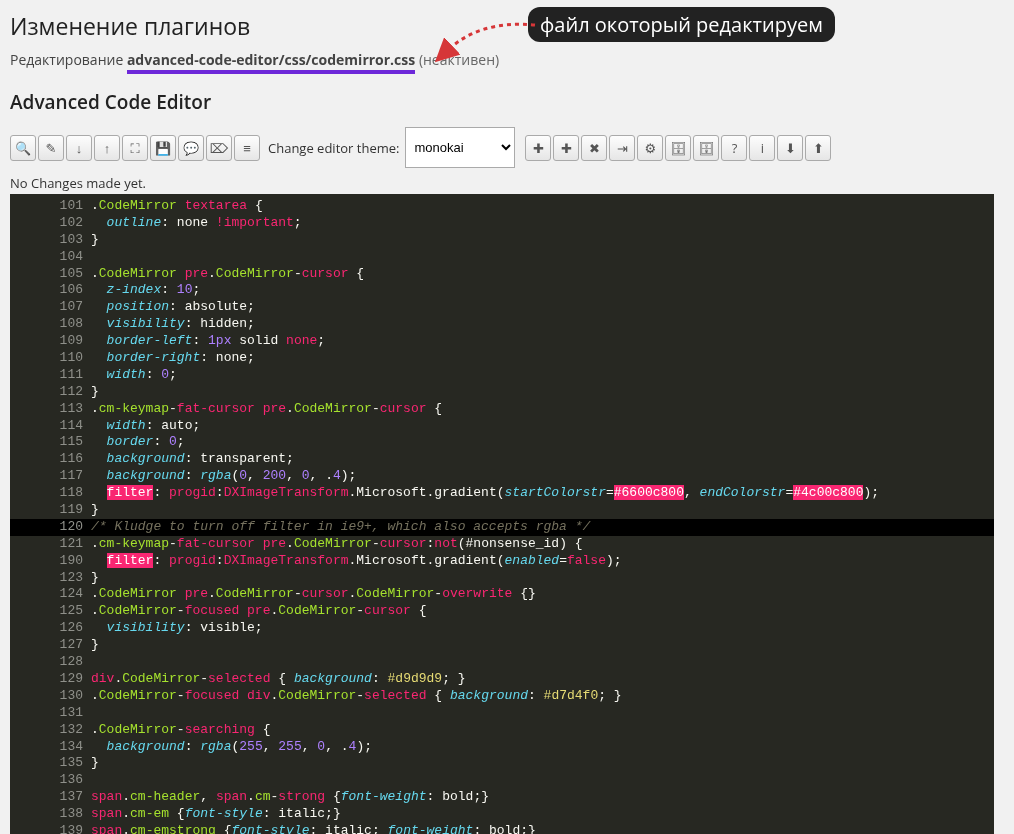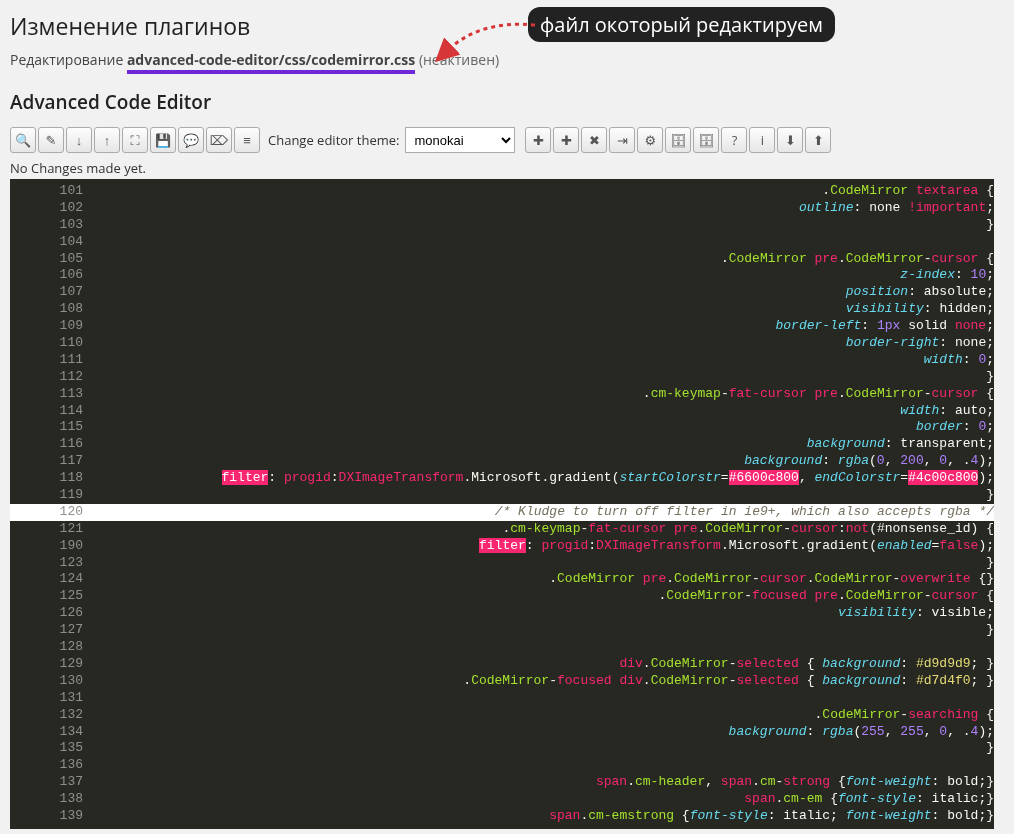--- a/index.html
+++ b/index.html
@@ -72,21 +72,21 @@
     color: #555;
     cursor: pointer;
     font-size: 13px;
   }
   .theme-label {
     font-size: 13px;
     color: #333;
     margin: 0 4px 0 6px;
   }
   .theme-select {
-    height: 26px;
+    height: 41px;
     border: 1px solid #aaa;
     background: #fff;
     font-size: 13px;
     padding: 0 4px;
     min-width: 110px;
   }
   .status-text {
     font-size: 13px;
     color: #333;
     margin: 6px 0 2px 0;
@@ -106,22 +106,22 @@
     padding-left: 31px;
   }
   .gutter {
     width: 42px;
     text-align: right;
     color: #8f908a;
     padding-right: 8px;
     flex: 0 0 42px;
     user-select: none;
   }
-  .line.active-line { background: #ffffff; }
-  .code { flex: 1; text-align: right; }
+  .line.active-line { background: #000000; }
+  .code { flex: 1; }
   .c-tag      { color: #f92672; }   
   .c-class    { color: #a6e22e; }   
   .c-prop     { color: #66d9ef; font-style: italic; }
   .c-num      { color: #ae81ff; }   
   .c-str      { color: #e6db74; }   
   .c-comment  { color: #75715e; font-style: italic; }
   .c-err      { background: #f92672; color: #fff; }
   .c-punct    { color: #f8f8f2; }
 </style>
 </head>

